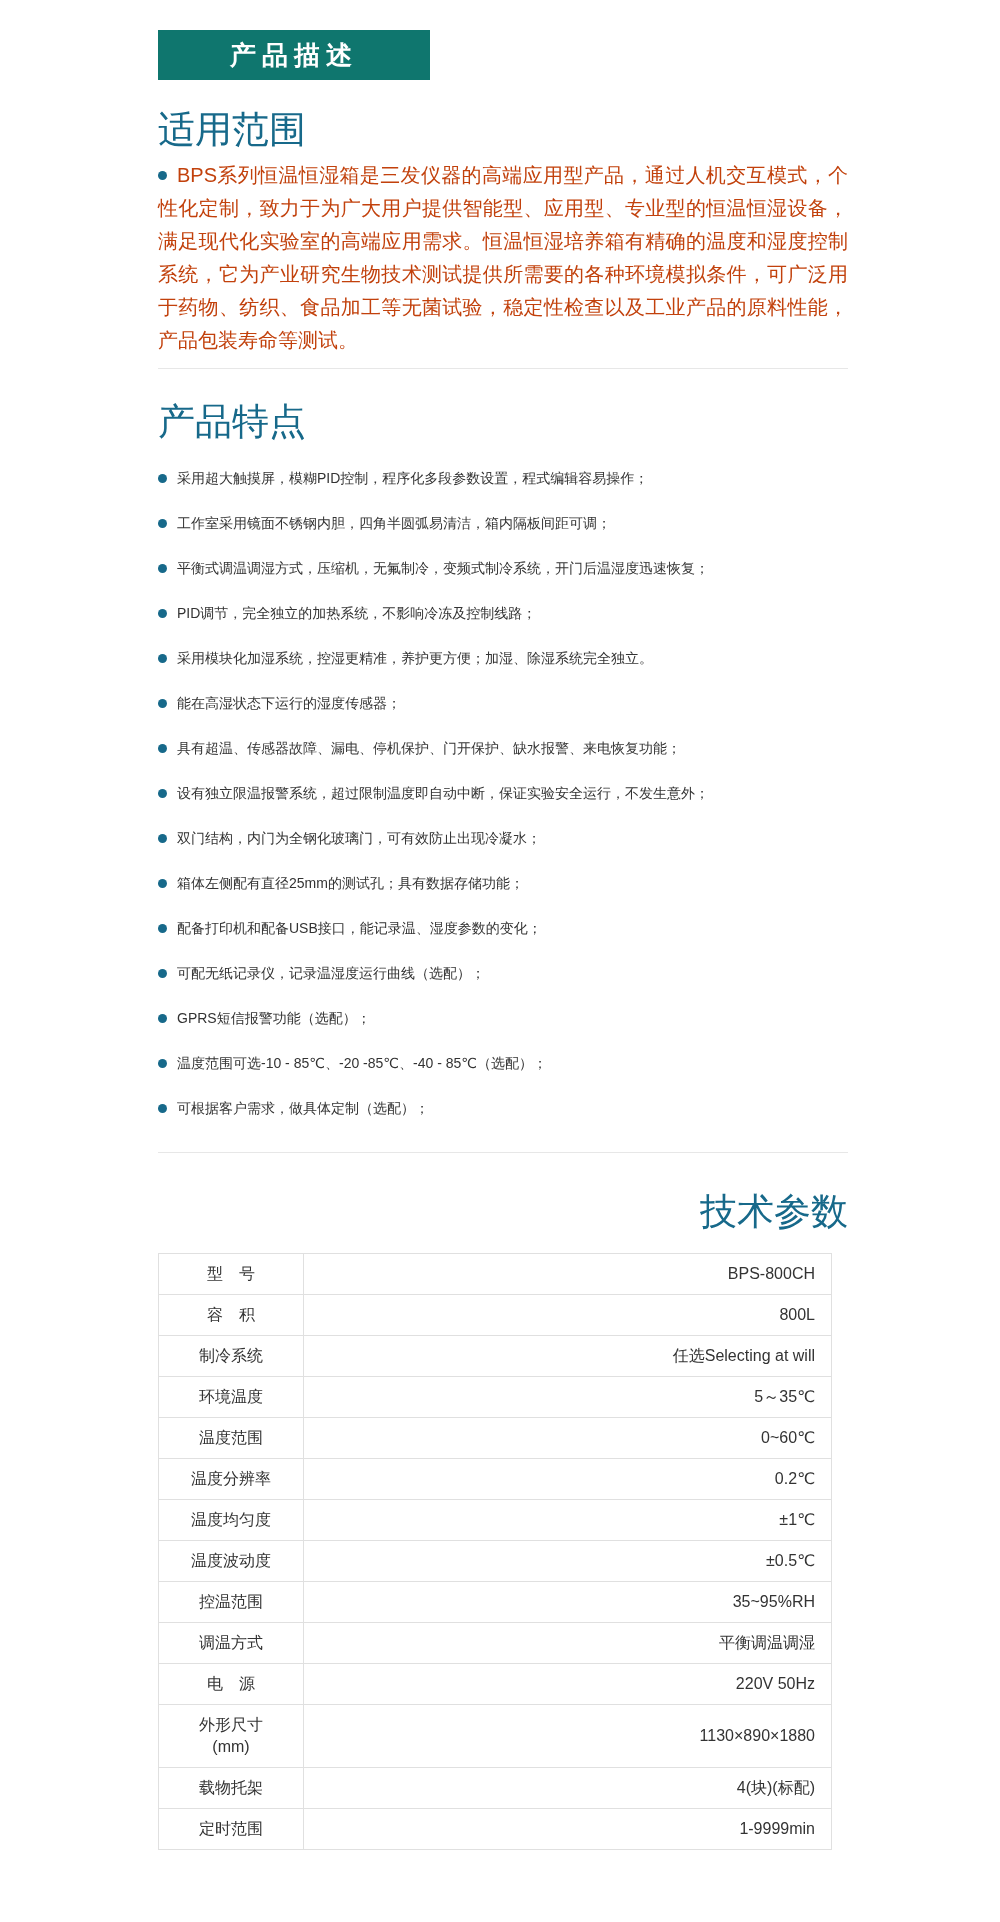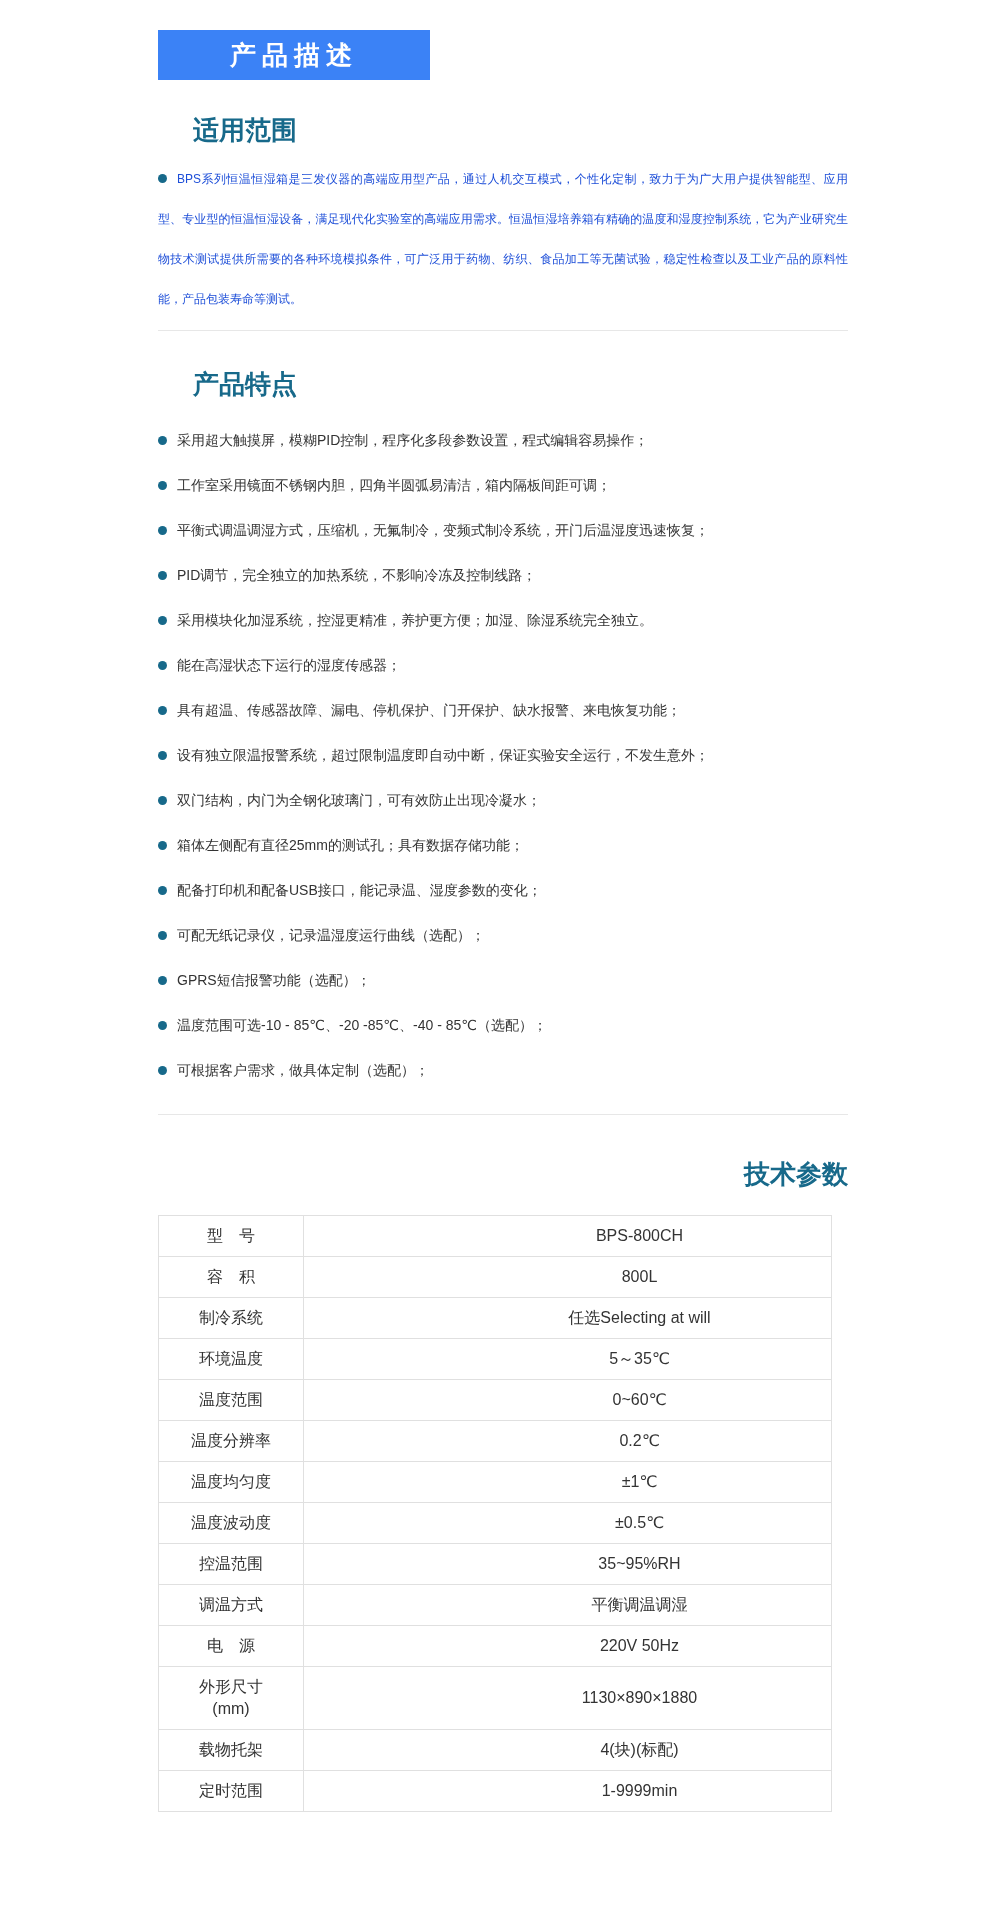--- a/index.html
+++ b/index.html
@@ -9,48 +9,47 @@
     min-height: 1922px;
     font-family: "Liberation Sans", "DejaVu Sans", sans-serif;
     color: #333333;
   }
   .page { padding: 30px 152px 40px 158px; }
 
   
   .badge {
     width: 272px;
     height: 50px;
-    background: #3b82f6;
+    background: #0f766e;
     color: #ffffff;
     font-size: 26px;
     font-weight: bold;
     letter-spacing: 6px;
     text-align: center;
     line-height: 50px;
   }
 
   
   .section-title {
     color: #17698a;
-    font-size: 26px;
-    font-weight: bold;
+    font-size: 37px;
+    font-weight: normal;
     line-height: 30px;
-    margin-left: 35px;
   }
   .scope-title   { margin-top: 35px; }
   .features-title{ margin-top: 38px; }
   .specs-title   { margin-top: 44px; text-align: right; }
 
   
   .scope-paragraph {
     margin-top: 14px;
-    font-size: 12px;
-    line-height: 40px;
+    font-size: 20px;
+    line-height: 33px;
     text-align: justify;
-    color: #1d4ed8;
+    color: #c2410c;
   }
 
   
   .dot {
     display: inline-block;
     width: 9px;
     height: 9px;
     border-radius: 50%;
     background: #17698a;
     vertical-align: middle;
@@ -91,22 +90,22 @@
     line-height: 22px;
     color: #333333;
     vertical-align: middle;
   }
   td.spec-label {
     width: 145px;
     text-align: center;
     padding: 9px 6px;
   }
   td.spec-value {
-    padding: 9px 8px 9px 152px;
-    text-align: center;
+    padding: 9px 16px 9px 152px;
+    text-align: right;
   }
 </style>
 </head>
 <body>
 
 <div class="page">
 
   <div class="badge">产品描述</div>
 
   <h2 class="section-title scope-title">适用范围</h2>

